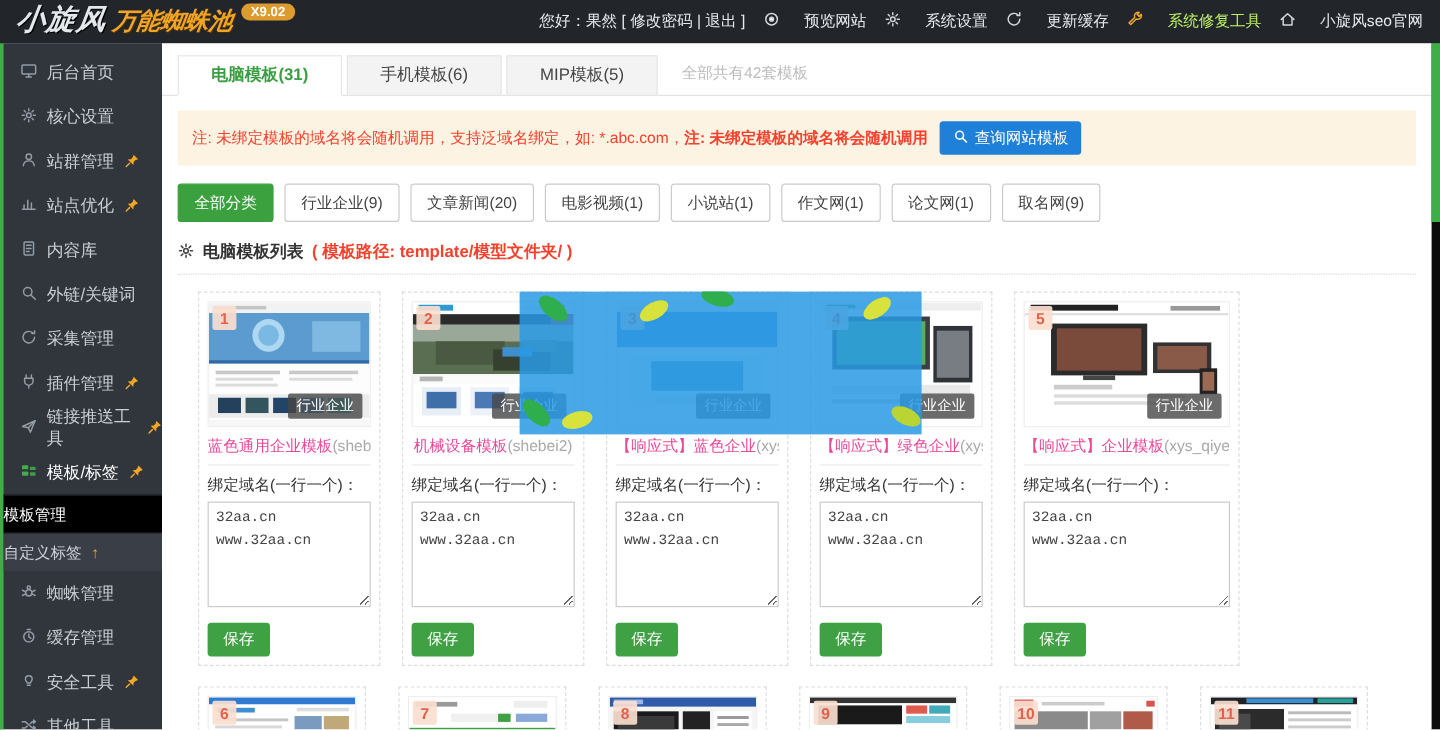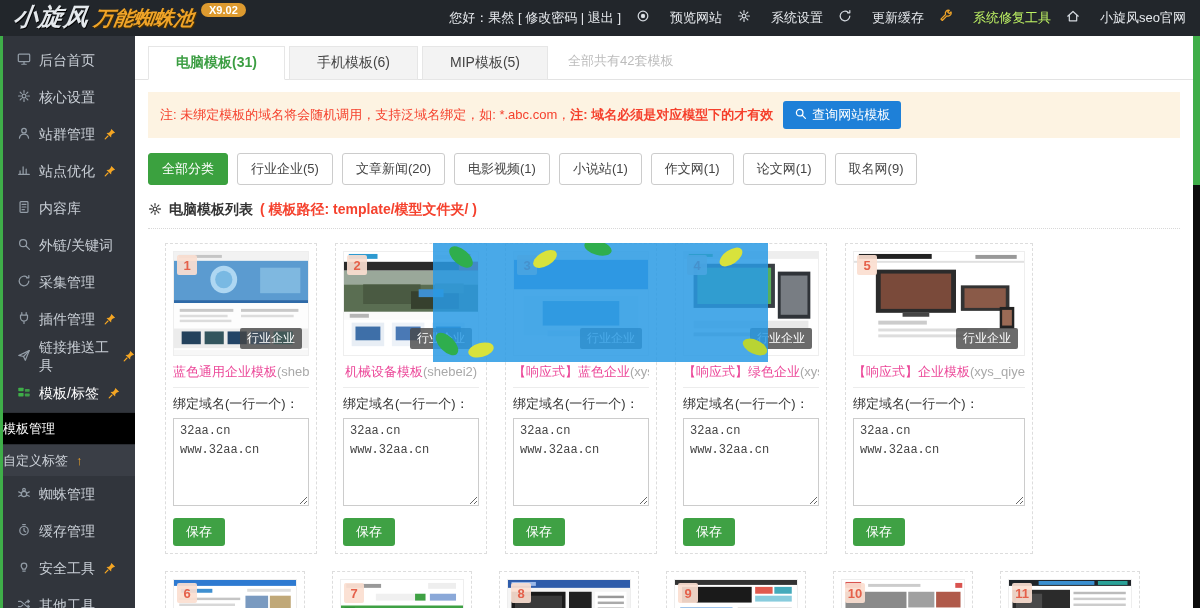--- a/index.html
+++ b/index.html
@@ -281,34 +281,34 @@
     <span id="tab-list" style="display:flex;align-items:flex-end">
         <span class="tab active">电脑模板(31)</span>
         <span class="tab">手机模板(6)</span>
         <span class="tab">MIP模板(5)</span>
       </span>
     <span class="tab-summary">全部共有42套模板</span>
   </div>
 
   <div class="notice">
     <span>
-      <span>注: 未绑定模板的域名将会随机调用，支持泛域名绑定，如: *.abc.com，</span><span class="notice-strong">注: 域名必须是对应模型下的才有效</span>
+      <span>注: 未绑定模板的域名将会随机调用，支持泛域名绑定，如: *.abc.com，</span><span class="notice-strong">注: 未绑定模板的域名将会随机调用</span>
     </span>
     <button class="btn-query">
       <span><svg width="13" height="13" viewBox="0 0 16 16" fill="none" stroke="#fff" stroke-width="1.6" stroke-linecap="round">
             <circle cx="7" cy="7" r="4"></circle>
             <path d="M10 10l4 4"></path>
           </svg></span>
       <span>查询网站模板</span>
     </button>
   </div>
 
   <div class="cats" id="cat-list">
       <button class="cat active">全部分类</button>
-      <button class="cat">行业企业(5)</button>
+      <button class="cat">行业企业(9)</button>
       <button class="cat">文章新闻(20)</button>
       <button class="cat">电影视频(1)</button>
       <button class="cat">小说站(1)</button>
       <button class="cat">作文网(1)</button>
       <button class="cat">论文网(1)</button>
       <button class="cat">取名网(9)</button>
     </div>
 
   <div class="list-header">
     <span><svg width="14" height="14" viewBox="0 0 16 16" fill="none" stroke="#444" stroke-width="1.5" stroke-linecap="round">

